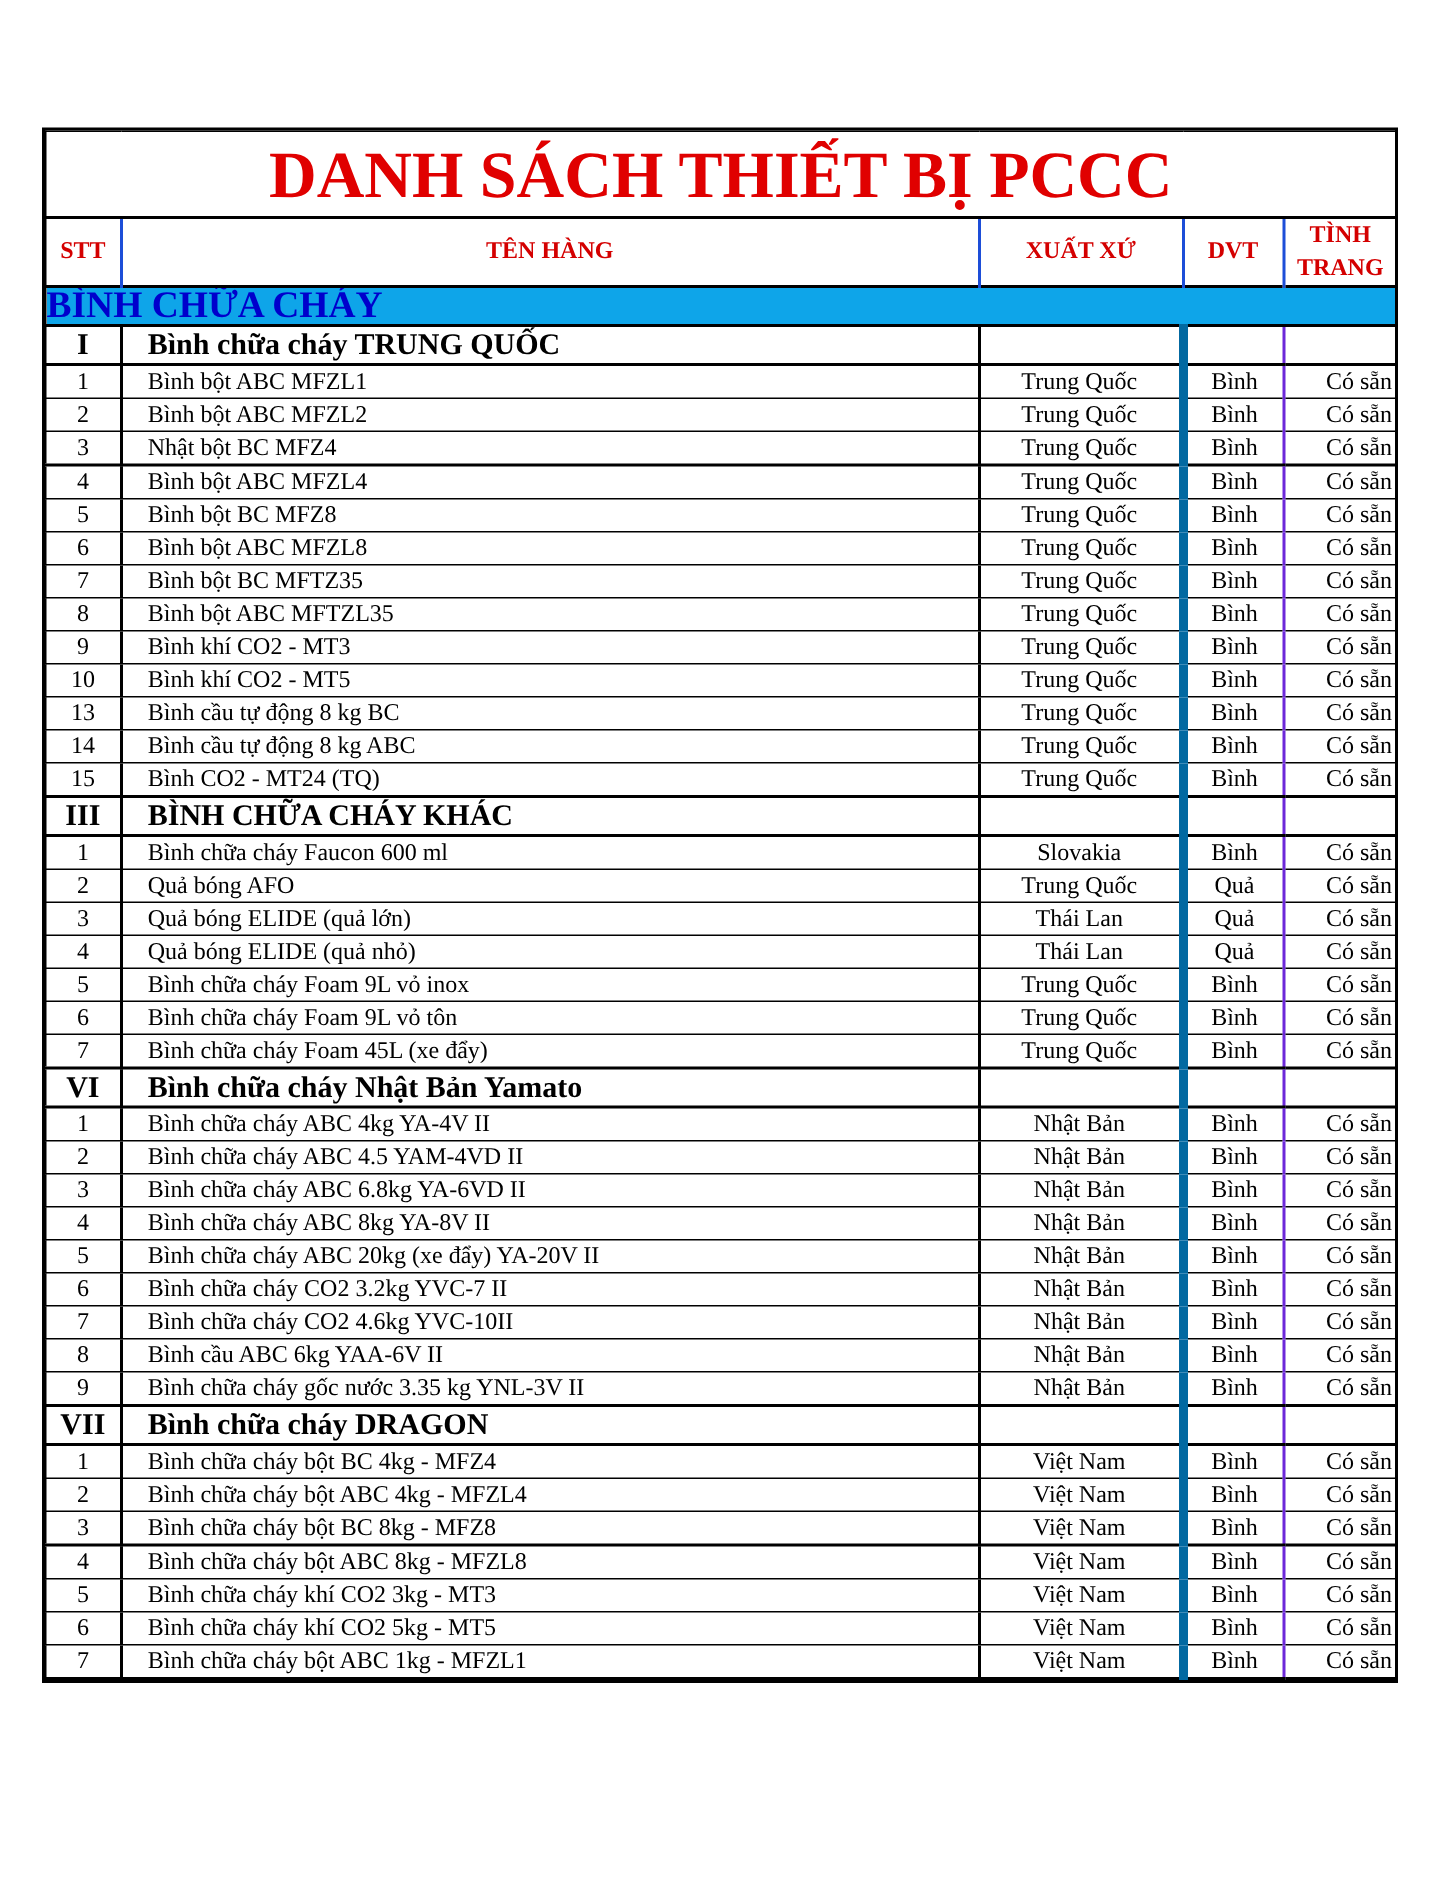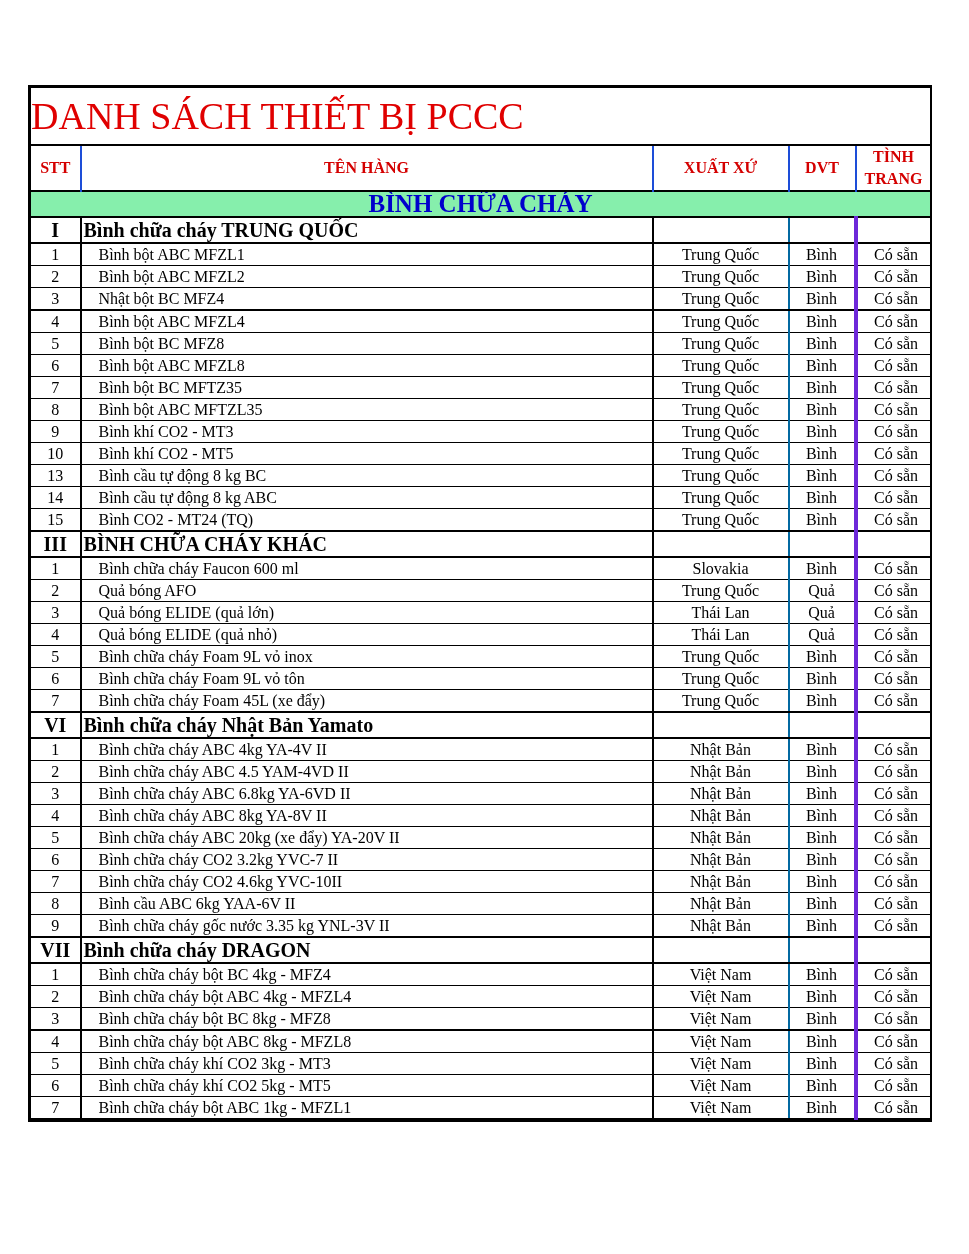--- a/index.html
+++ b/index.html
@@ -10,43 +10,43 @@
     font-family: "Liberation Serif", serif; color: #000;
   }
   table { border-collapse: collapse; width: 100%; table-layout: fixed; }
   col.c-stt { width: 50px; }
   col.c-name { width: 572px; }
   col.c-origin { width: 136px; }
   col.c-unit { width: 67px; }
   col.c-status { width: 75px; }
   td, th { border: 1px solid #000; padding: 0; overflow: hidden; white-space: nowrap; }
   .title-row td {
-    height: 56px; color: #e00000;
-    font-weight: normal; font-size: 38px; letter-spacing: 0px; border-bottom: 2px solid #000;
+    height: 56px; text-align: center; color: #e00000;
+    font-weight: bold; font-size: 44px; letter-spacing: 0px; border-bottom: 2px solid #000;
   }
   .head-row th {
     height: 44px; color: #d40000; font-weight: bold; font-size: 16px;
     text-align: center; border-right: 2px solid #1d4ed8; line-height: 22px;
   }
   .head-row th:last-child { border-right: none; }
   .band-row td {
-    height: 24px; background: #86efac; color: #0000cc; font-weight: bold;
-    font-size: 25px; text-align: center; line-height: 24px;
+    height: 24px; background: #0ea5e9; color: #0000cc; font-weight: bold;
+    font-size: 25px; text-align: left; line-height: 24px;
     border-top: 2px solid #000; border-bottom: 2px solid #000;
   }
   .group-row td { height: 24px; font-weight: bold; font-size: 20px; line-height: 24px; border-top: 2px solid #000; border-bottom: 2px solid #000; }
   .group-row td.stt { text-align: center; }
-  .group-row td.name { padding-left: 2px; margin-top: 12px; }
+  .group-row td.name { padding-left: 17px; margin-top: 12px; }
   .item-row td { height: 21px; font-size: 16px; line-height: 21px; border-top: 1px solid #000; border-bottom: 1px solid #000; }
   .item-row.thick td { border-bottom: 2px solid #000; }
   td.stt { text-align: center; border-right: 2px solid #000; }
   td.name { padding-left: 17px; border-right: 2px solid #000; }
-  td.origin { text-align: center; border-right: 2px solid #0369a1; }
-  td.unit { text-align: center; border-right: 4px solid #6d28d9; }
-  td.status { text-align: right; padding-right: 12px; }
+  td.origin { text-align: center; border-right: 6px solid #0369a1; }
+  td.unit { text-align: center; border-right: 2px solid #6d28d9; }
+  td.status { text-align: right; padding-right: 2px; }
 </style>
 </head>
 <body>
 
 <div class="sheet">
   <table>
     <colgroup>
       <col class="c-stt">
         <col class="c-name">
         <col class="c-origin">

